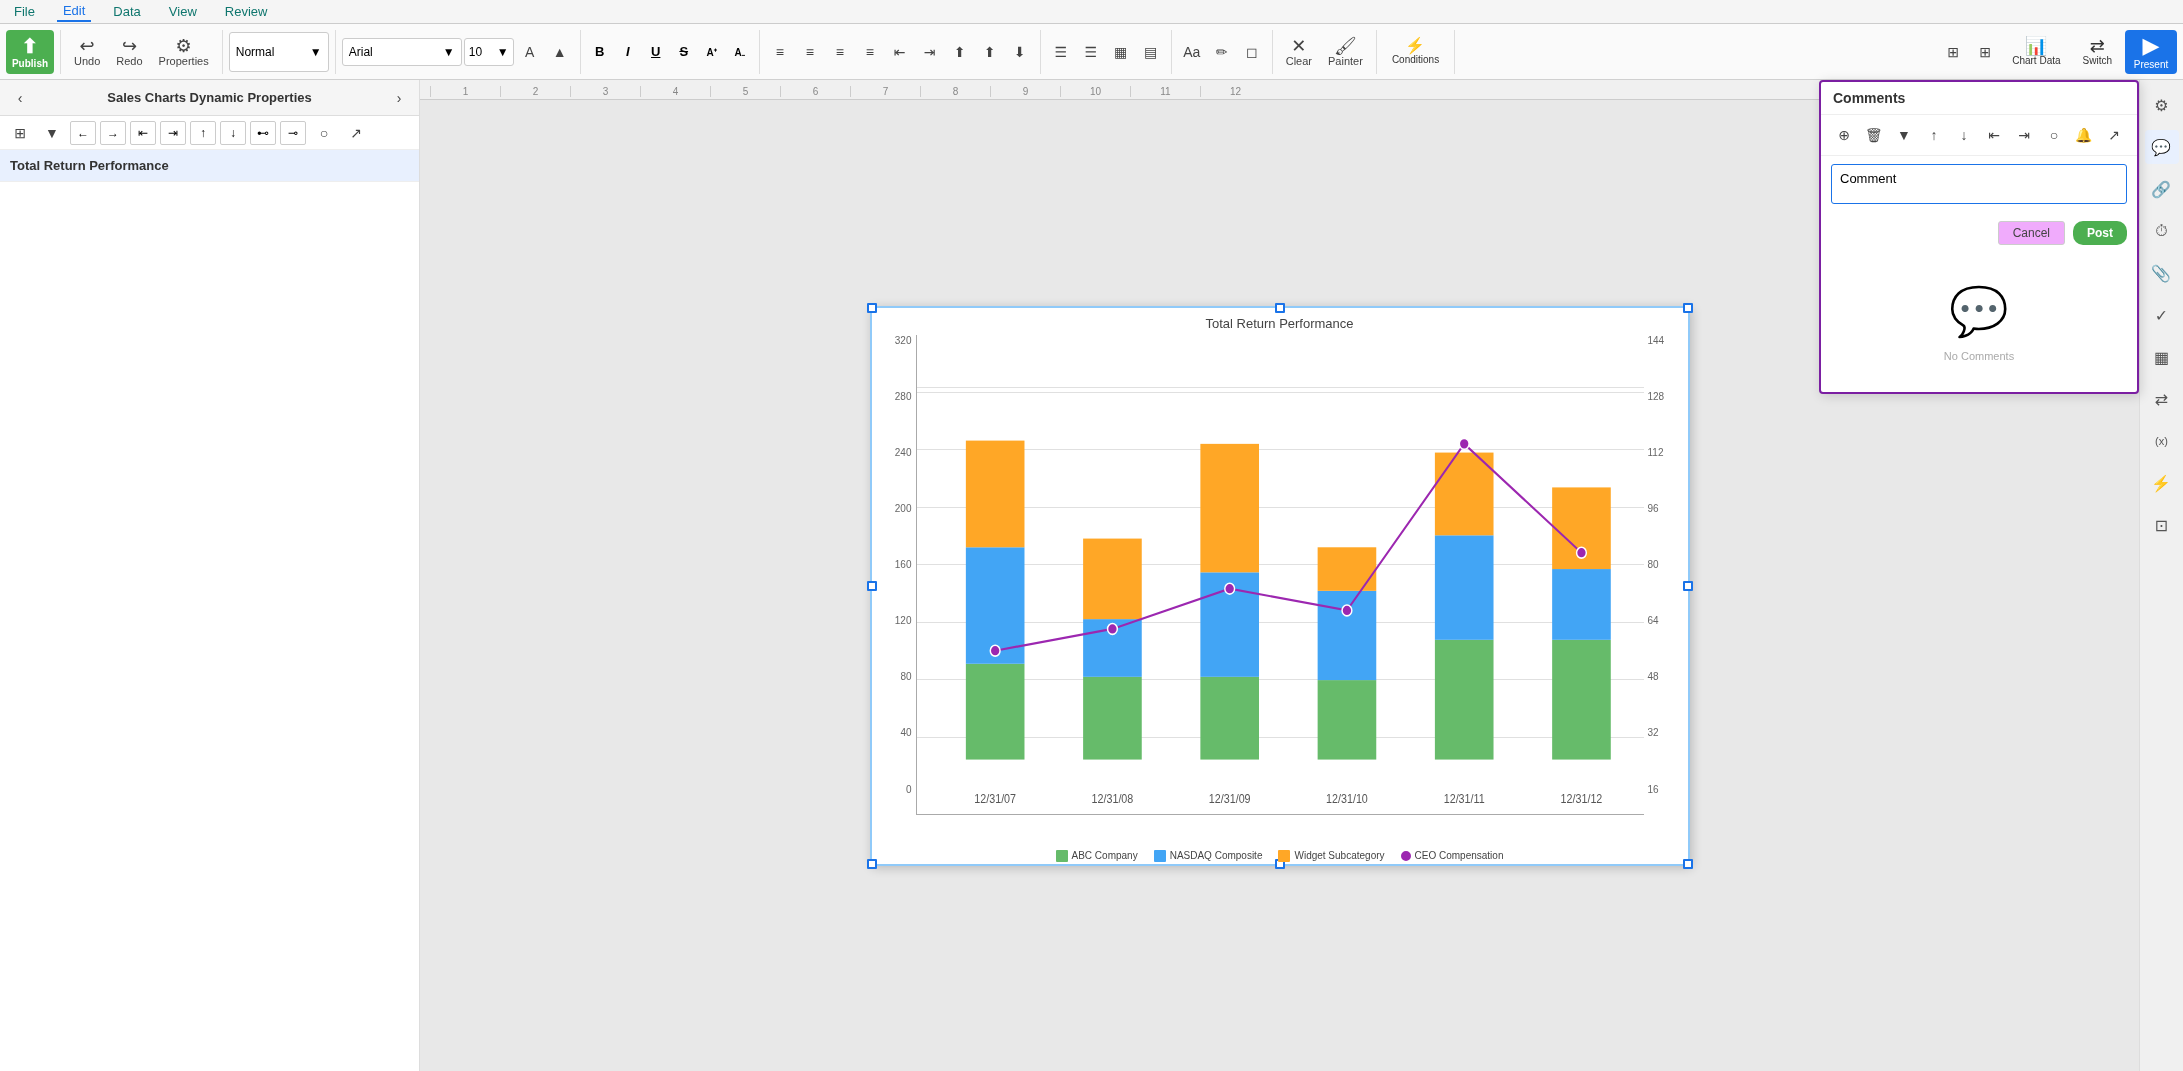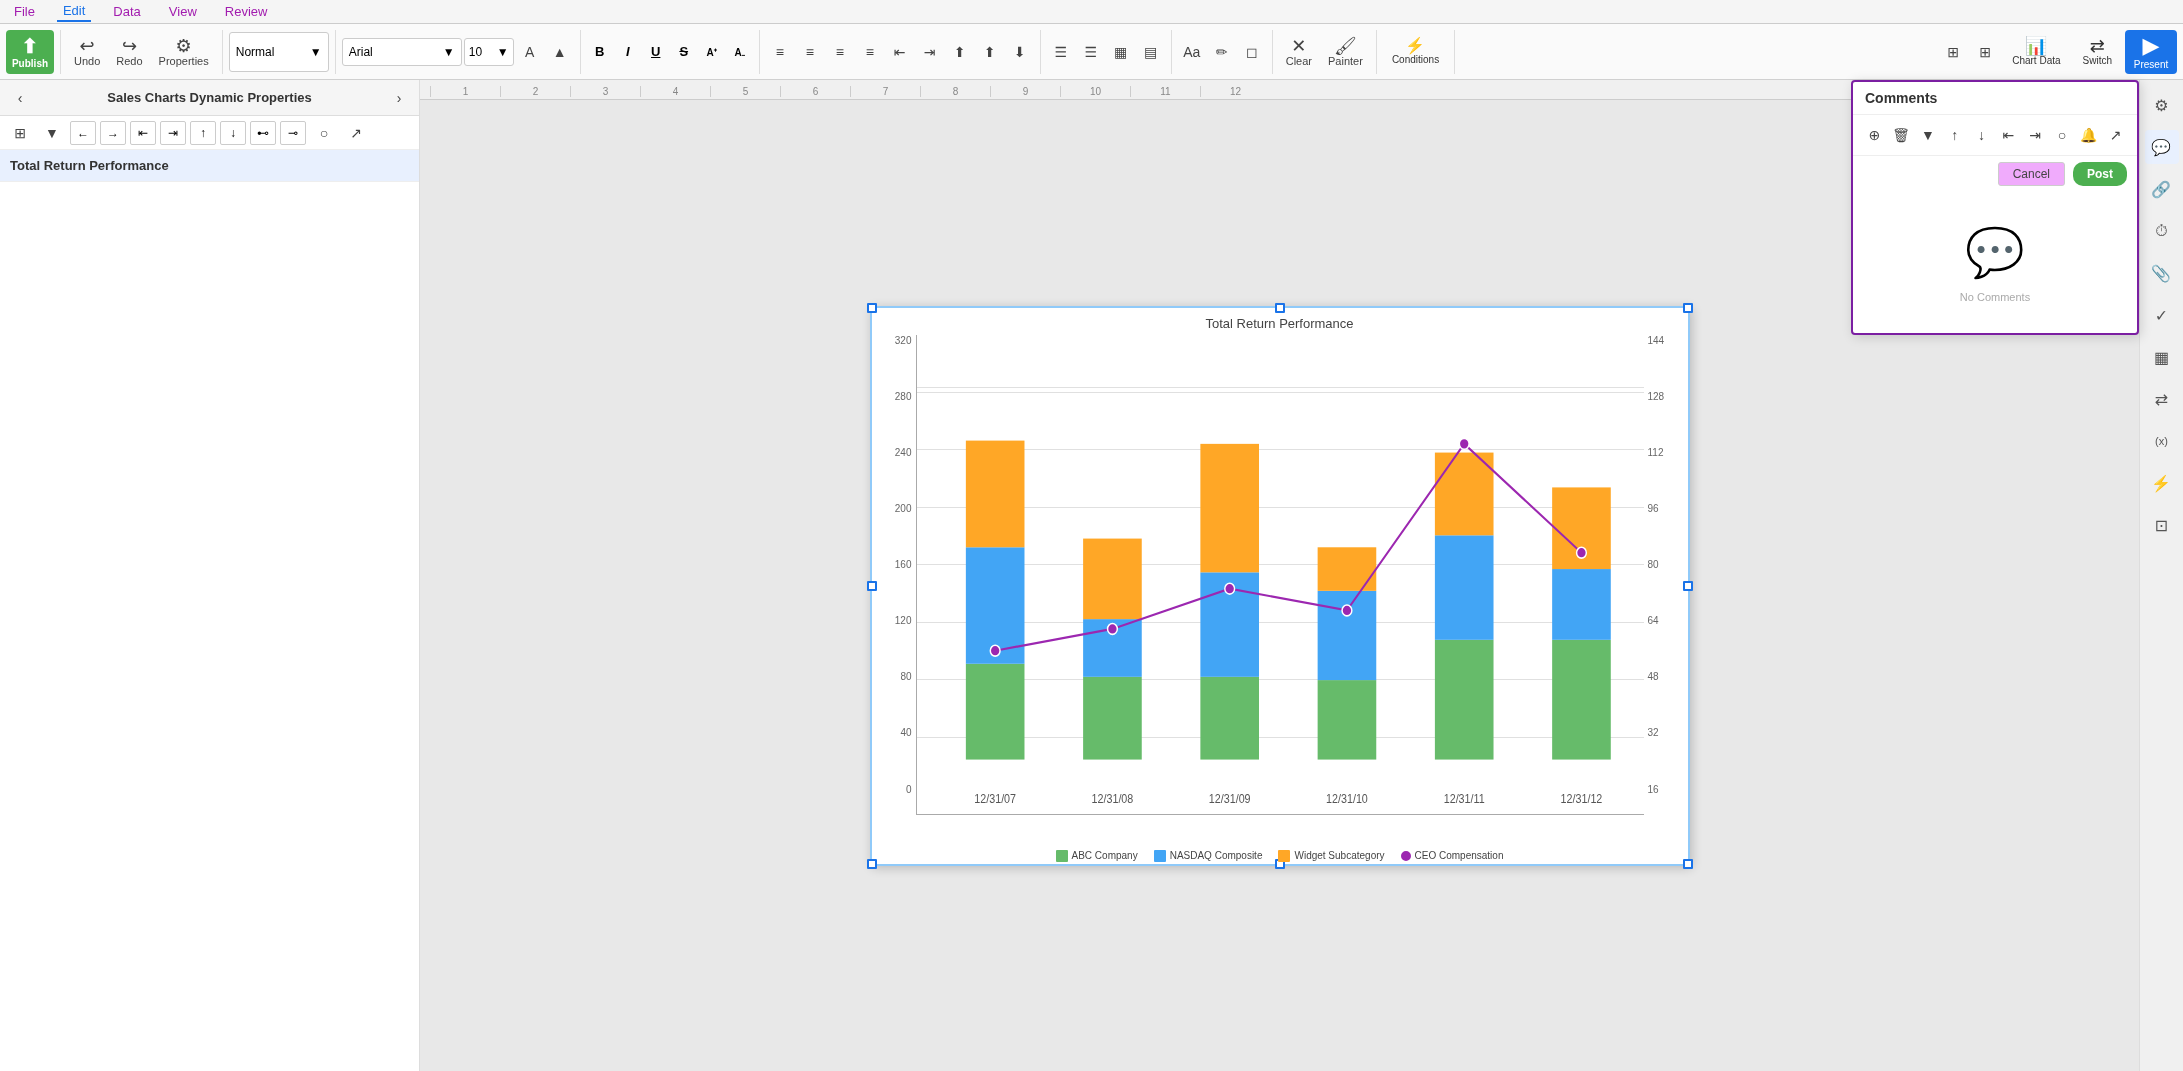--- a/index.html
+++ b/index.html
@@ -12,21 +12,21 @@
       background: #f5f5f5;
       border-bottom: 1px solid #ccc;
       padding: 2px 8px;
       gap: 16px;
       height: 24px;
     }
     .menu-item {
       font-size: 13px;
       cursor: pointer;
       padding: 2px 6px;
-      color: #a21caf;
+      color: #0f766e;
     }
     .menu-item.active { color: #1a73e8; border-bottom: 2px solid #1a73e8; }
 
     
     .toolbar {
       display: flex;
       align-items: center;
       background: #fafafa;
       border-bottom: 1px solid #d0d0d0;
       padding: 4px 6px;
@@ -385,21 +385,21 @@
       color: #555;
       border: 1px solid transparent;
     }
     .sidebar-icon-btn.active { background: #e8f0fe; color: #1a73e8; }
 
     
     .comments-panel {
       position: absolute;
       right: 44px;
       top: 0;
-      width: 288px;
+      width: 320px;
       background: white;
       border: 2px solid #7b1fa2;
       border-radius: 4px;
       box-shadow: 2px 2px 12px rgba(0,0,0,0.15);
       z-index: 100;
     }
     .comments-header {
       display: flex;
       align-items: center;
       justify-content: space-between;
@@ -829,20 +829,23 @@
         <div class="icon-btn">🗑</div>
         <div class="icon-btn">▼</div>
         <div class="icon-btn">↑</div>
         <div class="icon-btn">↓</div>
         <div class="icon-btn">⇤</div>
         <div class="icon-btn">⇥</div>
         <div class="icon-btn">○</div>
         <div class="icon-btn">🔔</div>
         <div class="icon-btn">↗</div>
       </div>
+      <div class="comment-input-area">
+        <textarea class="comment-input" style="">Comment</textarea>
+      </div>
       <div class="comment-actions">
         <button class="btn-cancel">Cancel</button>
         <button class="btn-post">Post</button>
       </div>
       <div class="no-comments-area">
         <div class="no-comments-icon">💬</div>
         <div class="no-comments-text">No Comments</div>
       </div>
     </div>
 

